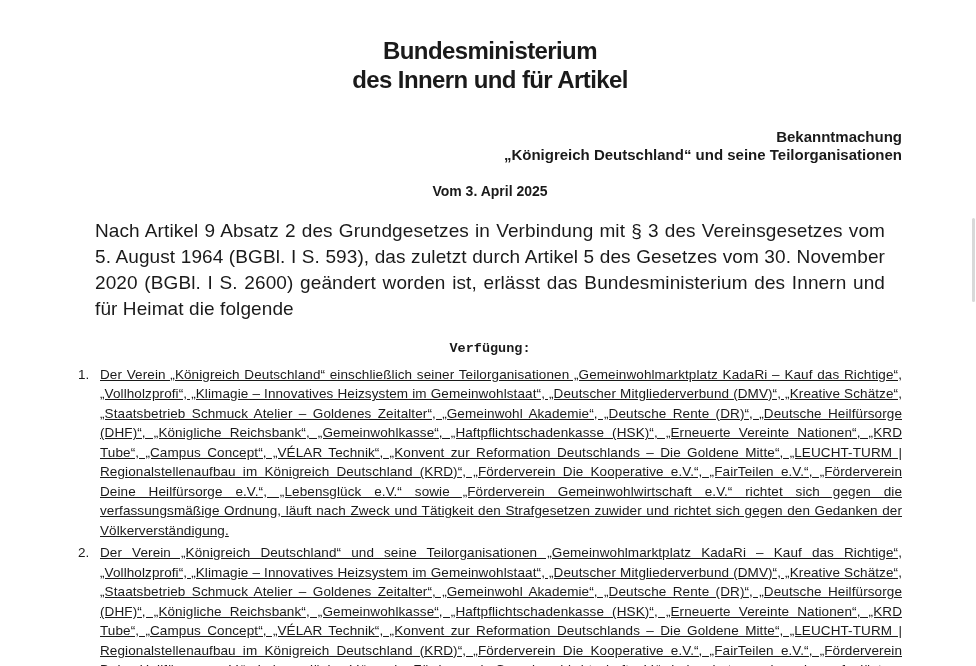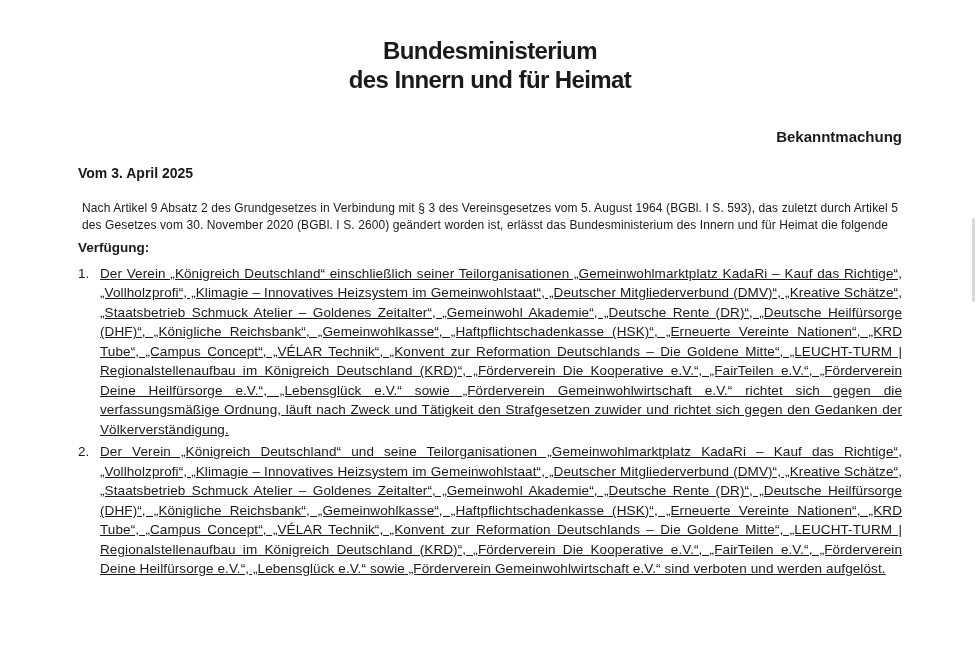--- a/index.html
+++ b/index.html
@@ -28,38 +28,41 @@
     margin: 0 0 34px 0;
   }
   .notice-title {
     text-align: right;
     font-weight: bold;
     font-size: 15px;
     line-height: 18px;
     margin: 0 0 19px 0;
   }
   .date-line {
+    text-align: center;
     font-weight: bold;
     font-size: 14px;
     line-height: 16px;
     margin: 0 0 19px 0;
   }
   .intro {
-    font-size: 12px;
-    line-height: 17px;
+    font-size: 19px;
+    line-height: 26px;
     text-align: justify;
-    margin: 4px;
+    margin: 17px;
     letter-spacing: 0.1px;
     hyphens: auto;
   }
   .decree-heading {
+    text-align: center;
     font-weight: bold;
     font-size: 13.5px;
     line-height: 19.5px;
     margin: 0 0 6px 0;
+    font-family: Liberation Mono, monospace;
   }
   .decree-list {
     margin: 0;
     padding: 0;
     list-style: none;
   }
   .decree-item {
     display: flex;
     font-size: 13.5px;
     line-height: 19.5px;
@@ -85,25 +88,26 @@
     border-radius: 2px;
   }
 </style>
 </head>
 <body>
 
 <div class="page">
 
   <header class="ministry-header">
     <div>Bundesministerium</div>
-    <div>des Innern und für Heimat</div>
+    <div>des Innern und für Artikel</div>
   </header>
 
   <section class="notice-title">
     <div>Bekanntmachung</div>
+    <div>„Königreich Deutschland“ und seine Teilorganisationen</div>
   </section>
 
   <div class="date-line">Vom 3. April 2025</div>
 
   <p class="intro">Nach Artikel 9 Absatz 2 des Grundgesetzes in Verbindung mit § 3 des Vereinsgesetzes vom 5. August 1964 (BGBl. I S. 593), das zuletzt durch Artikel 5 des Gesetzes vom 30. November 2020 (BGBl. I S. 2600) geändert worden ist, erlässt das Bundesministerium des Innern und für Heimat die folgende</p>
 
   <h3 class="decree-heading">Verfügung:</h3>
 
   <ol class="decree-list">
     <li class="decree-item">

